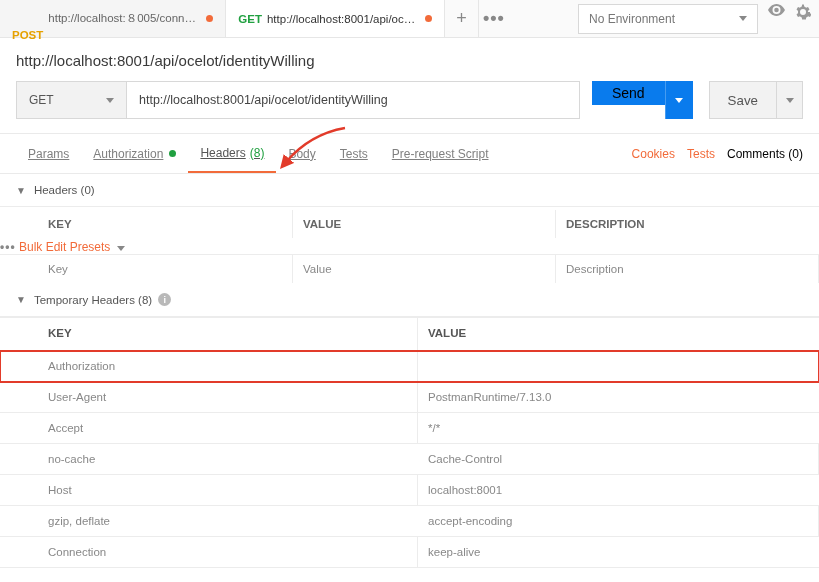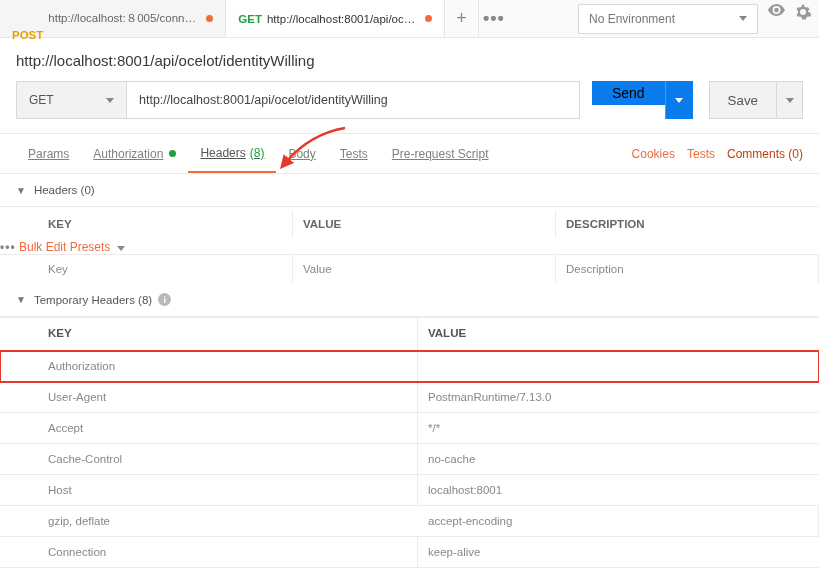--- a/index.html
+++ b/index.html
@@ -200,21 +200,21 @@
     margin-left: 6px;
   }
   .hcount { color: #20a040; margin-left: 4px; }
   .req-tabs-right {
     margin-left: auto;
     display: flex;
     gap: 12px;
     align-items:flex-start;
   }
   .link-orange { color: #f26b3a; cursor: pointer; }
-  .link-muted { color: #c2410c; cursor: pointer; }
+  .link-muted { color: #000000; cursor: pointer; }
   .section-header {
     display: flex;
     align-items: center;
     padding: 10px 16px;
     font-size: 11.5px;
     color: #555;
     cursor: pointer;
   }
   .caret {
     margin-right: 8px;
@@ -450,22 +450,22 @@
         <div class="cell k">User-Agent</div>
         <div class="cell">PostmanRuntime/7.13.0</div>
       </div>
       <div class="tmp-row">
         <div class="cell"></div>
         <div class="cell k">Accept</div>
         <div class="cell">*/*</div>
       </div>
       <div class="tmp-row">
         <div class="cell"></div>
+        <div class="cell">no-cache</div>
         <div class="cell k">Cache-Control</div>
-        <div class="cell">no-cache</div>
       </div>
       <div class="tmp-row">
         <div class="cell"></div>
         <div class="cell k">Host</div>
         <div class="cell">localhost:8001</div>
       </div>
       <div class="tmp-row">
         <div class="cell"></div>
         <div class="cell">gzip, deflate</div>
         <div class="cell k">accept-encoding</div>

